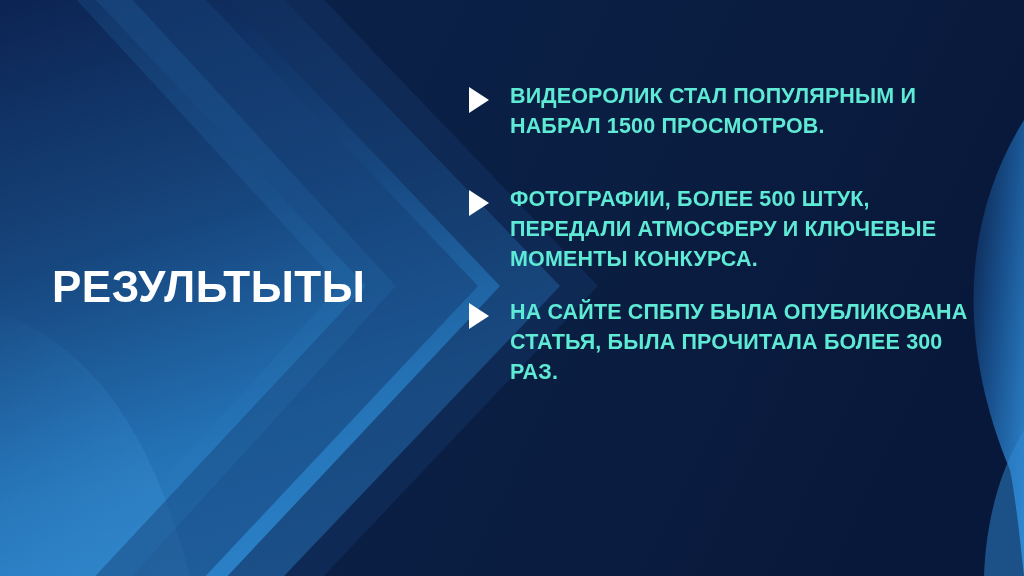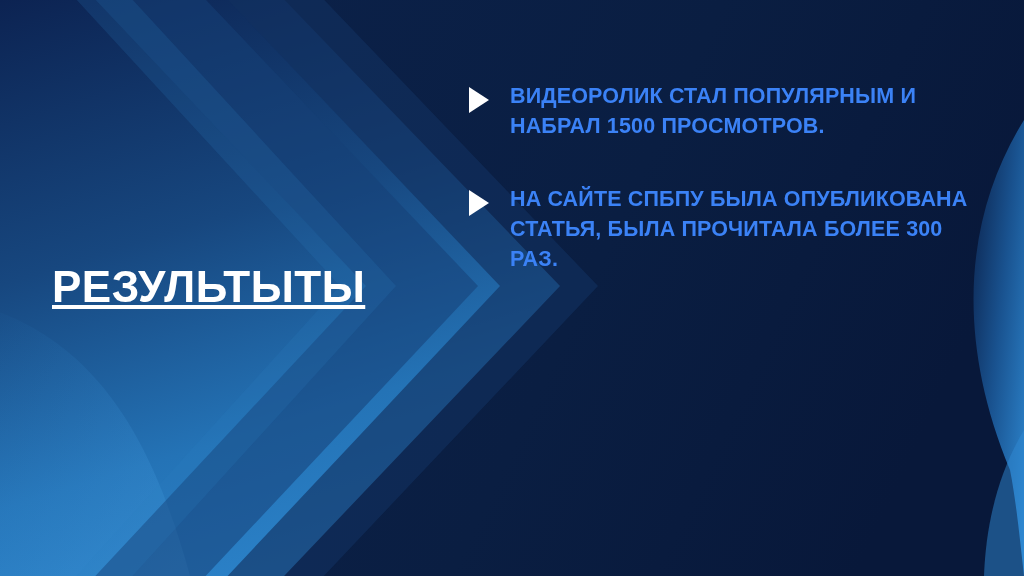--- a/index.html
+++ b/index.html
@@ -34,21 +34,20 @@
   }
   .slide-title {
     margin: 0;
     color: #ffffff;
     font-size: 44px;
     line-height: 1.14;
     font-weight: bold;
     letter-spacing: 0.5px;
     word-break: break-all;
     text-align: left;
-    text-decoration: underline;
   }
 
   
   .bullets {
     position: absolute;
     left: 468px;
     top: 82px;
     width: 524px;
   }
   .bullet {
@@ -63,21 +62,21 @@
     width: 22px;
     height: 26px;
     margin-top: 5px;
     margin-right: 20px;
     position: relative;
   }
   .bullet-marker svg { display: block; }
 
   .bullet-text {
     flex: 1 1 auto;
-    color: #3b82f6;
+    color: #5eead4;
     font-size: 21.5px;
     line-height: 1.38;
     font-weight: bold;
     letter-spacing: 0.15px;
     white-space: pre-line;
   }
 
   
   .bullet.b1 { margin-bottom: 44px; }
   .bullet.b2 { margin-bottom: 24px; }
@@ -162,20 +161,28 @@
 
     <div class="bullet b1">
       <span class="bullet-marker">
         <svg width="22" height="26" viewBox="0 0 22 26" aria-hidden="true">
           <polygon points="1,0 21,13 1,26" fill="#ffffff"></polygon>
         </svg>
       </span>
       <span class="bullet-text"> ВИДЕОРОЛИК СТАЛ ПОПУЛЯРНЫМ И НАБРАЛ 1500 ПРОСМОТРОВ.</span>
     </div>
 
+    <div class="bullet b2">
+      <span class="bullet-marker">
+        <svg width="22" height="26" viewBox="0 0 22 26" aria-hidden="true">
+          <polygon points="1,0 21,13 1,26" fill="#ffffff"></polygon>
+        </svg>
+      </span>
+      <span class="bullet-text">ФОТОГРАФИИ, БОЛЕЕ 500 ШТУК, ПЕРЕДАЛИ АТМОСФЕРУ И КЛЮЧЕВЫЕ МОМЕНТЫ КОНКУРСА.</span>
+    </div>
 
     <div class="bullet b3">
       <span class="bullet-marker">
         <svg width="22" height="26" viewBox="0 0 22 26" aria-hidden="true">
           <polygon points="1,0 21,13 1,26" fill="#ffffff"></polygon>
         </svg>
       </span>
       <span class="bullet-text">НА САЙТЕ СПБПУ БЫЛА ОПУБЛИКОВАНА СТАТЬЯ, БЫЛА ПРОЧИТАЛА БОЛЕЕ 300 РАЗ.</span>
     </div>
 

